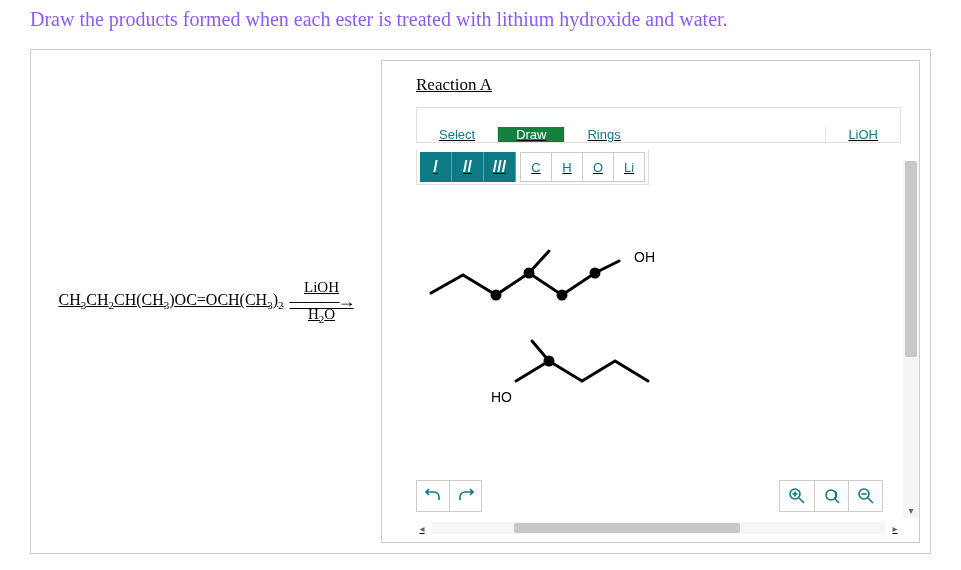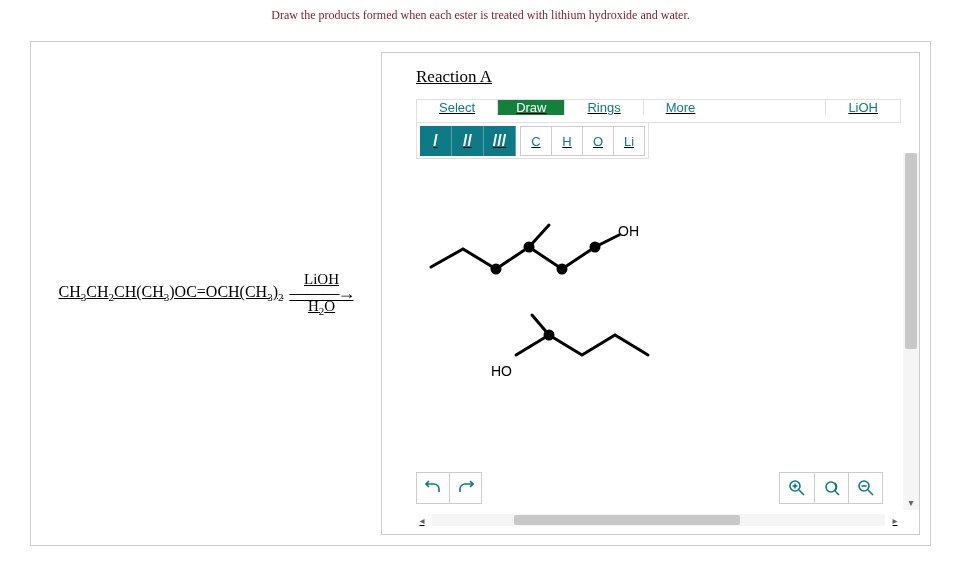--- a/index.html
+++ b/index.html
@@ -4,24 +4,23 @@
 <style>
   * { box-sizing: border-box; margin: 0; padding: 0; }
   body {
     font-family: "Times New Roman", serif;
     background: #fff;
     width: 961px;
     height: 570px;
     padding: 8px 30px 0 30px;
   }
   .prompt {
-    font-size: 12px;
-    color: #7f1d1d;
+    font-size: 20px;
+    color: #8b5cf6;
     margin-bottom: 18px;
-    text-align: center;
   }
   .outer {
     border: 1px solid #ccc;
     display: flex;
     height: 505px;
   }
   .left-panel {
     width: 350px;
     display: flex;
     align-items: center;
@@ -66,23 +65,23 @@
     text-decoration: underline;
   }
   .panel-title {
     font-family: "Times New Roman", serif;
     font-size: 17px;
     margin-bottom: 12px;
   }
   .toolbar-row1 {
     border: 1px solid #e0e0e0;
     display: flex;
-    align-items: flex-start;
-    height: 24px;
-    margin-bottom: 0;
+    align-items: flex-end;
+    height: 36px;
+    margin-bottom: 6px;
   }
   .tool-sep { border-left: 1px solid #e0e0e0; }
   .tool-btn-text {
     display: flex;
     align-items: center;
     justify-content: center;
     font-size: 13px;
     color: #0d7a85;
     padding: 0 22px;
     cursor: pointer;
@@ -236,21 +235,20 @@
     </div>
   </div>
 
   <div class="right-panel">
     <div class="panel-title">Reaction A</div>
 
     <div class="toolbar-row1">
       <div class="tool-btn-text">Select</div>
       <div class="tool-btn-text active tool-sep">Draw</div>
       <div class="tool-btn-text tool-sep">Rings</div>
-      <div class="tool-btn-text tool-sep">More</div>
       <div class="tool-spacer tool-sep"></div>
       <div class="tool-btn-text tool-sep">LiOH</div>
     </div>
 
     <div class="toolbar-row2">
       <div class="bond-btn">/</div>
       <div class="bond-btn">//</div>
       <div class="bond-btn">///</div>
       <div class="atom-btn">C</div>
       <div class="atom-btn">H</div>
@@ -268,21 +266,21 @@
           <circle cx="146" cy="102" r="4"></circle>
           <circle cx="179" cy="80" r="4"></circle>
           <line x1="113" y1="80" x2="133" y2="58"></line>
 
           <line x1="100" y1="188" x2="133" y2="168"></line>
           <polyline points="133,168 166,188 199,168 232,188" fill="none"></polyline>
           <circle cx="133" cy="168" r="4"></circle>
           <line x1="133" y1="168" x2="116" y2="148"></line>
         </g>
       </svg>
-      <div class="oh-label" style="left:202px; top:56px;">OH</div>
+      <div class="oh-label" style="left:218px; top:56px;">OH</div>
       <div class="oh-label" style="left:75px; top:196px;">HO</div>
     </div>
 
     <div class="bottom-bar">
       <div class="undo-redo">
         <div class="ur-btn">
           <svg width="16" height="16" viewBox="0 0 16 16">
               <path d="M4 7 L1 4 L4 1 M1.5 4 H9 a5 5 0 0 1 5 5 v3" fill="none" stroke="#0d7a85" stroke-width="1.6"></path>
             </svg>
         </div>

